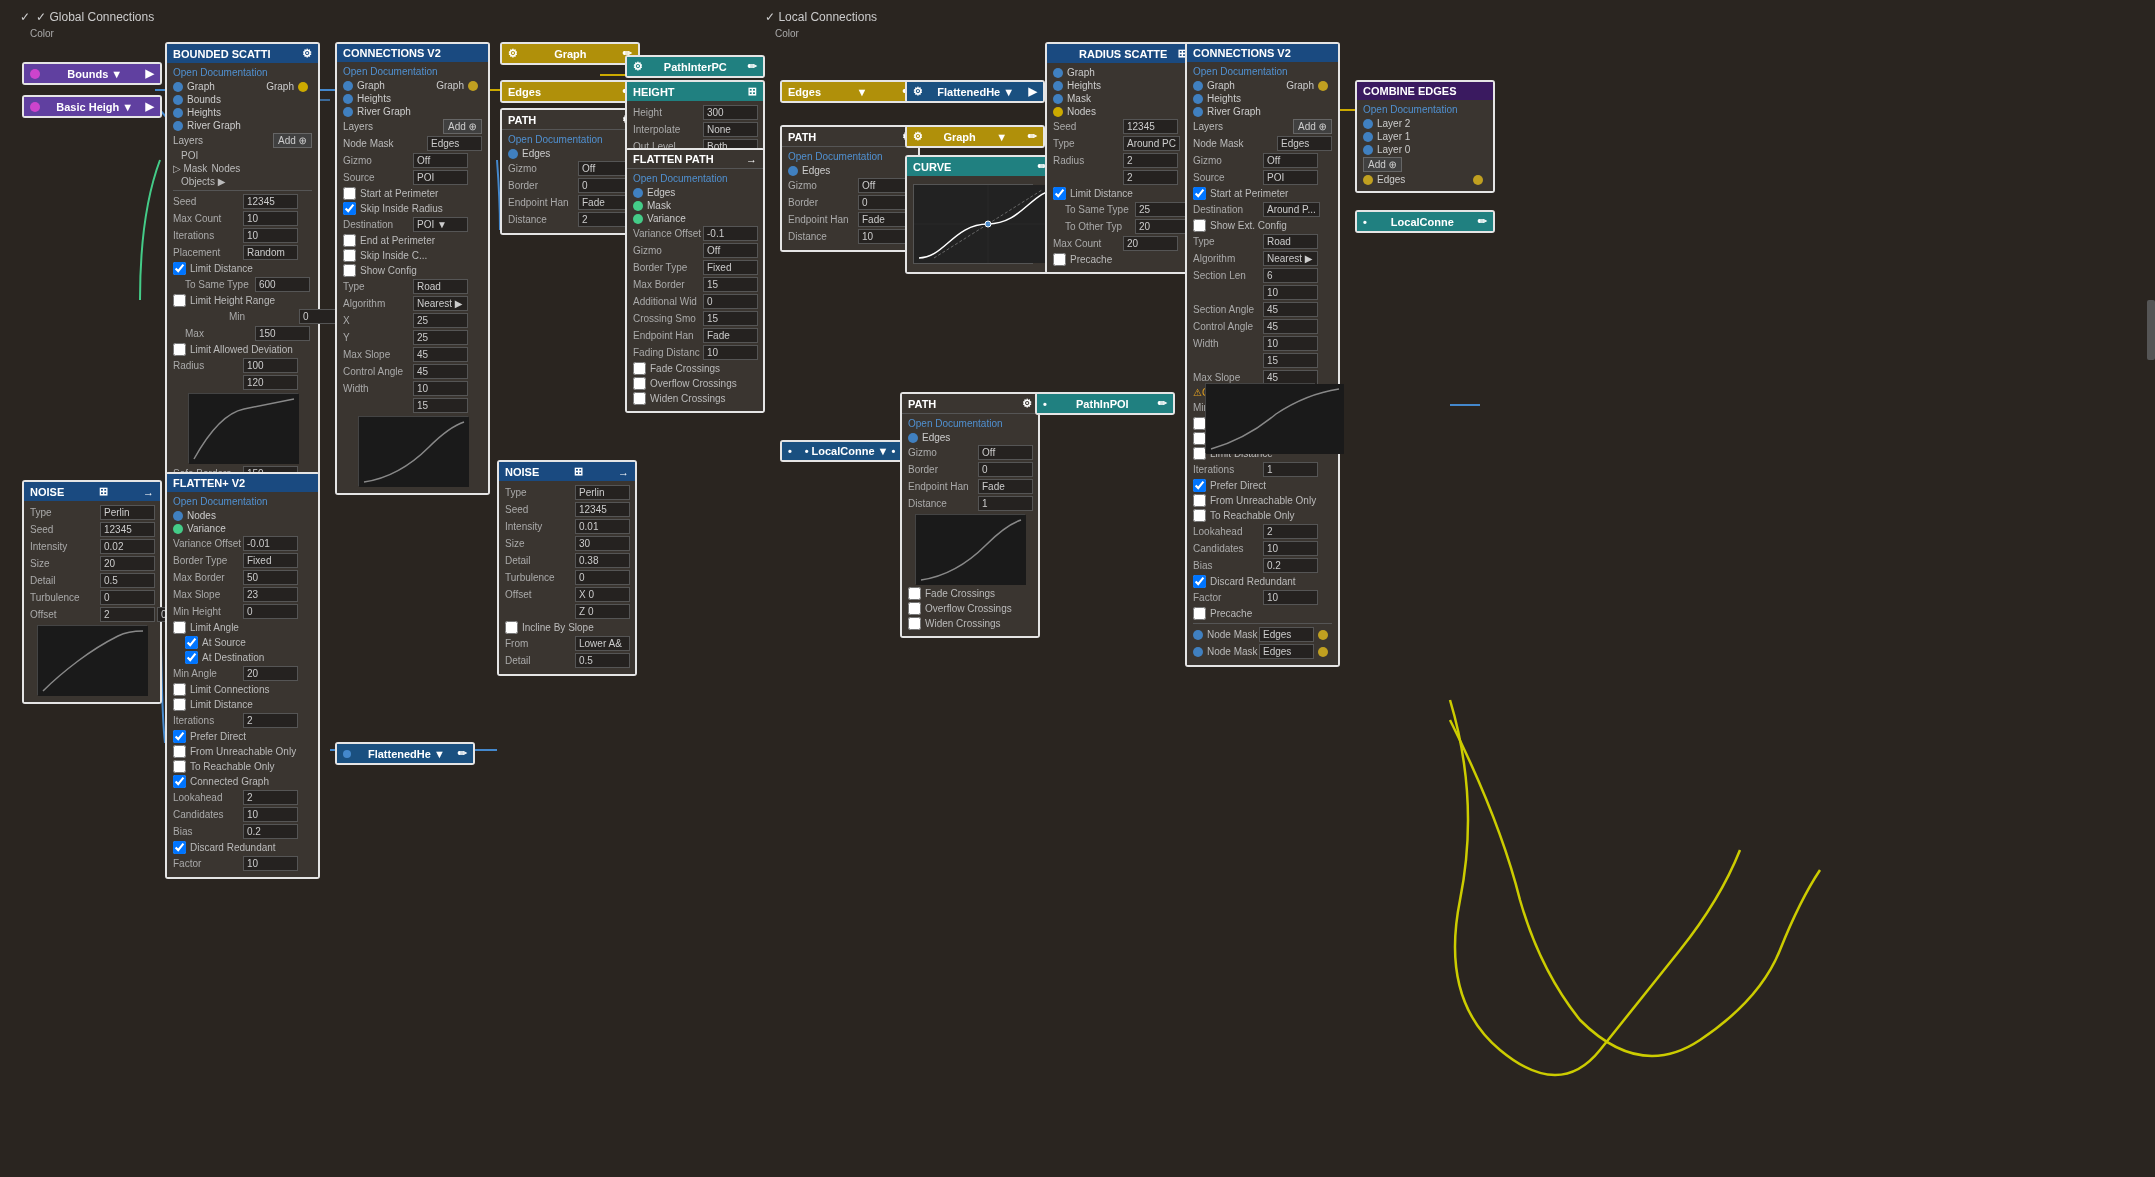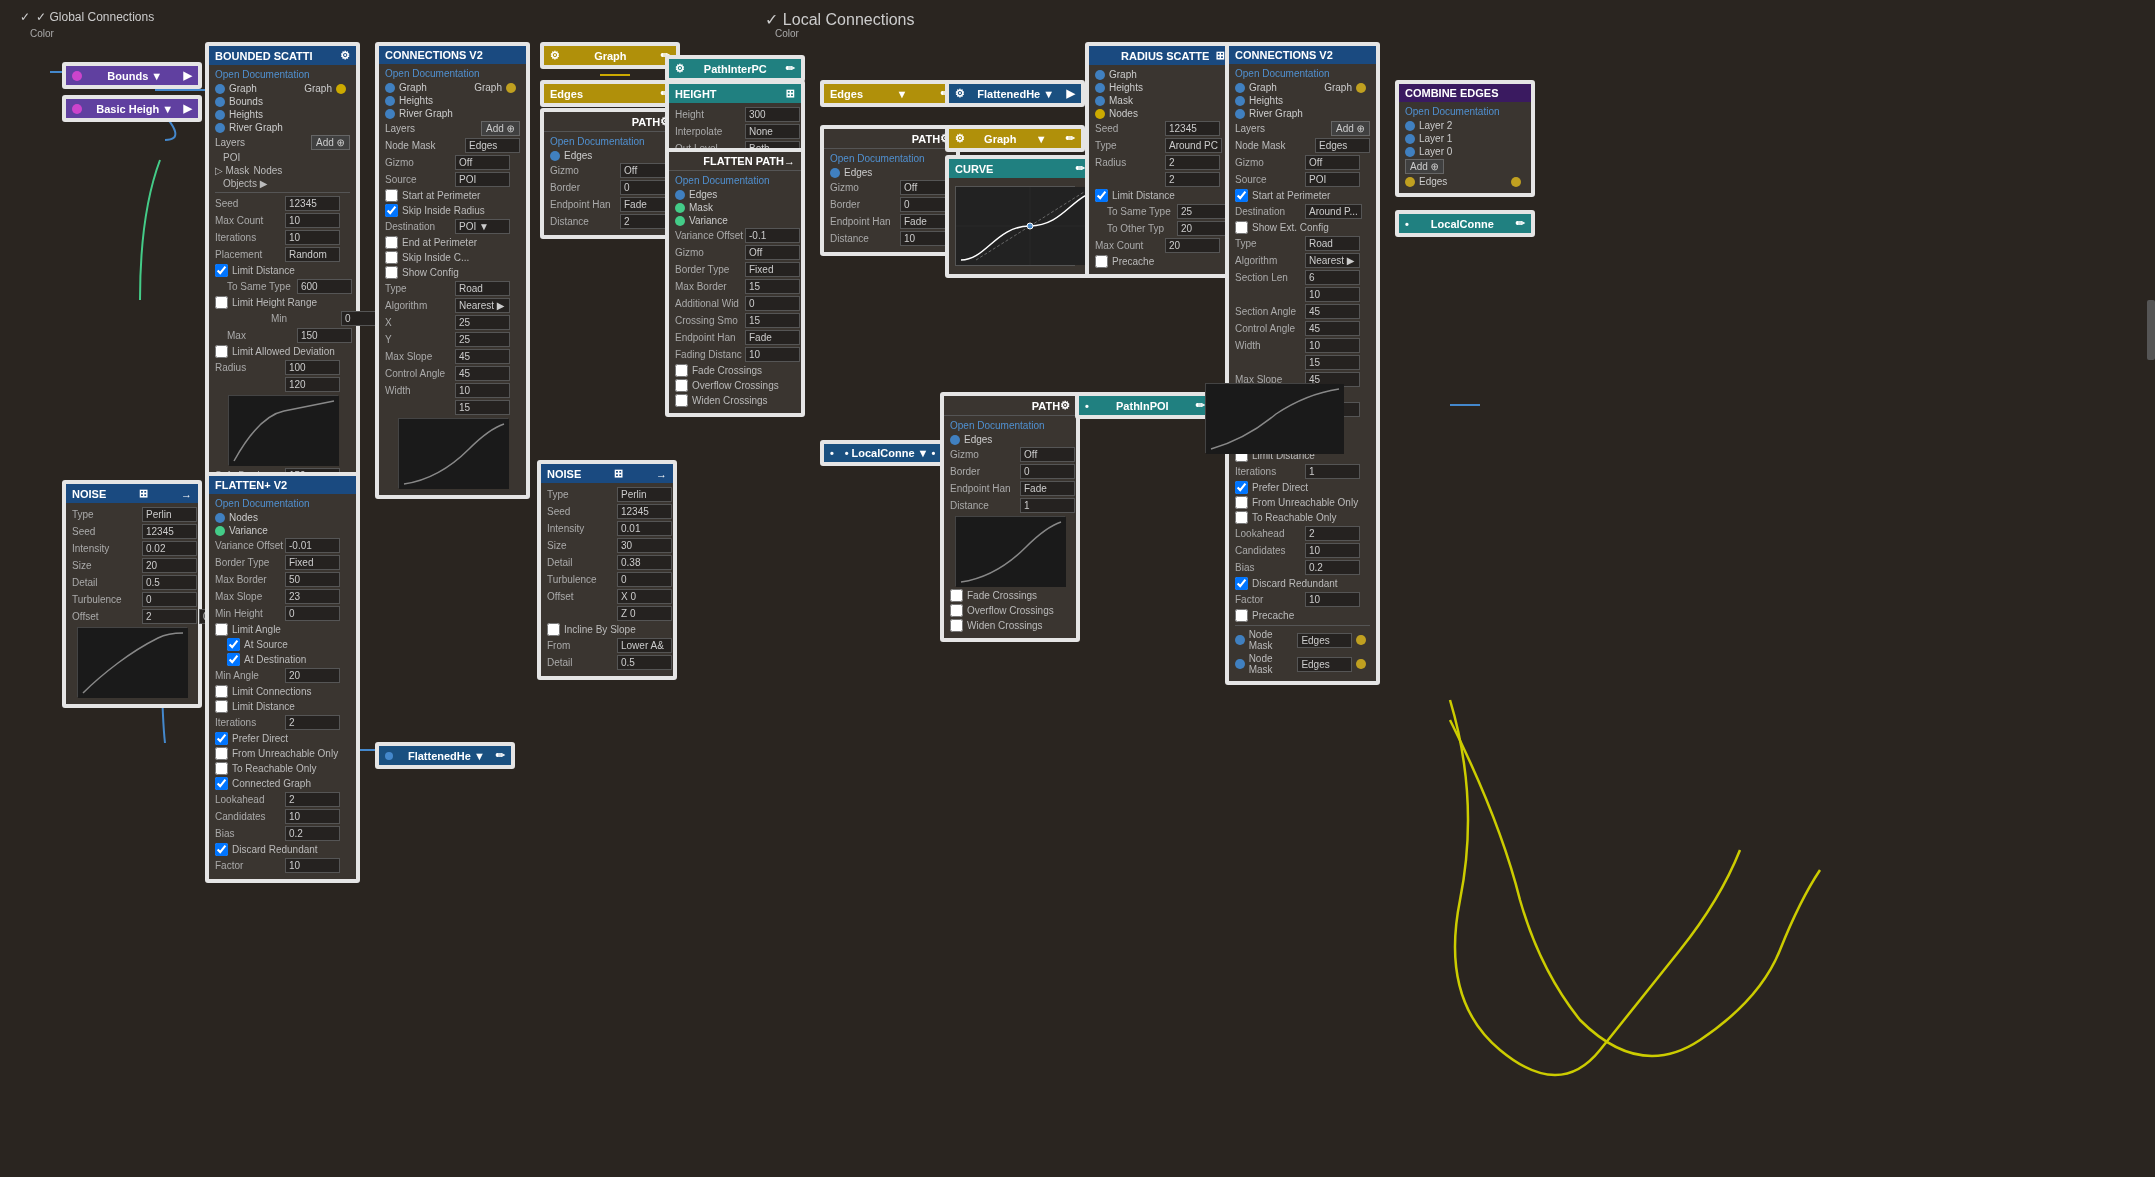--- a/index.html
+++ b/index.html
@@ -11,42 +11,41 @@
       overflow: hidden;
       width: 2155px;
       height: 1177px;
       position: relative;
     }
 
     
     .node-panel {
       position: absolute;
       background: #86efac;
-      border: 4px solid #e5e5e5;
+      border: 2px solid #e5e5e5;
       border-radius: 3px;
       min-width: 140px;
-      margin-left: 40px;
     }
 
     .node-header {
       padding: 3px 6px;
       font-weight: bold;
       font-size: 11px;
       color: #fff;
       display: flex;
       align-items: center;
       justify-content: space-between;
       cursor: pointer;
     }
 
     .node-header.blue { background: #2060a0; }
     .node-header.yellow { background: #b0900a; }
     .node-header.teal { background: #208080; }
     .node-header.purple { background: #6040a0; }
-    .node-header.dark { background: #404040; justify-content: flex-end; }
+    .node-header.dark { background: #404040; }
 
     .node-body {
       padding: 4px 6px;
       background: #3a3530;
     }
 
     .node-row {
       display: flex;
       align-items: center;
       margin-bottom: 2px;
@@ -186,21 +185,21 @@
 </svg>
 
 <div style="position:absolute; top:10px; left:20px; color:#ccc; font-size:12px; display:flex; align-items:center; gap:6px;">
   <span>✓</span>
   <span>✓ Global Connections</span>
 </div>
 <div style="position:absolute; top:28px; left:30px; color:#aaa; font-size:10px;">
   <span>Color</span>
 </div>
 
-<div style="position:absolute; top:10px; left:765px; color:#ccc; font-size:16px;">
+<div style="position:absolute; top:10px; left:765px; color:#ccc; font-size:12px;">
   <span>✓ Local Connections</span>
 </div>
 <div style="position:absolute; top:28px; left:775px; color:#aaa; font-size:10px;">
   <span>Color</span>
 </div>
 
 <div class="node-panel" style="left:22px; top:62px; width:130px;">
   <div class="node-header purple">
     <span class="port-dot" style="background:#cc44cc;"></span>
     <span>Bounds ▼</span>

